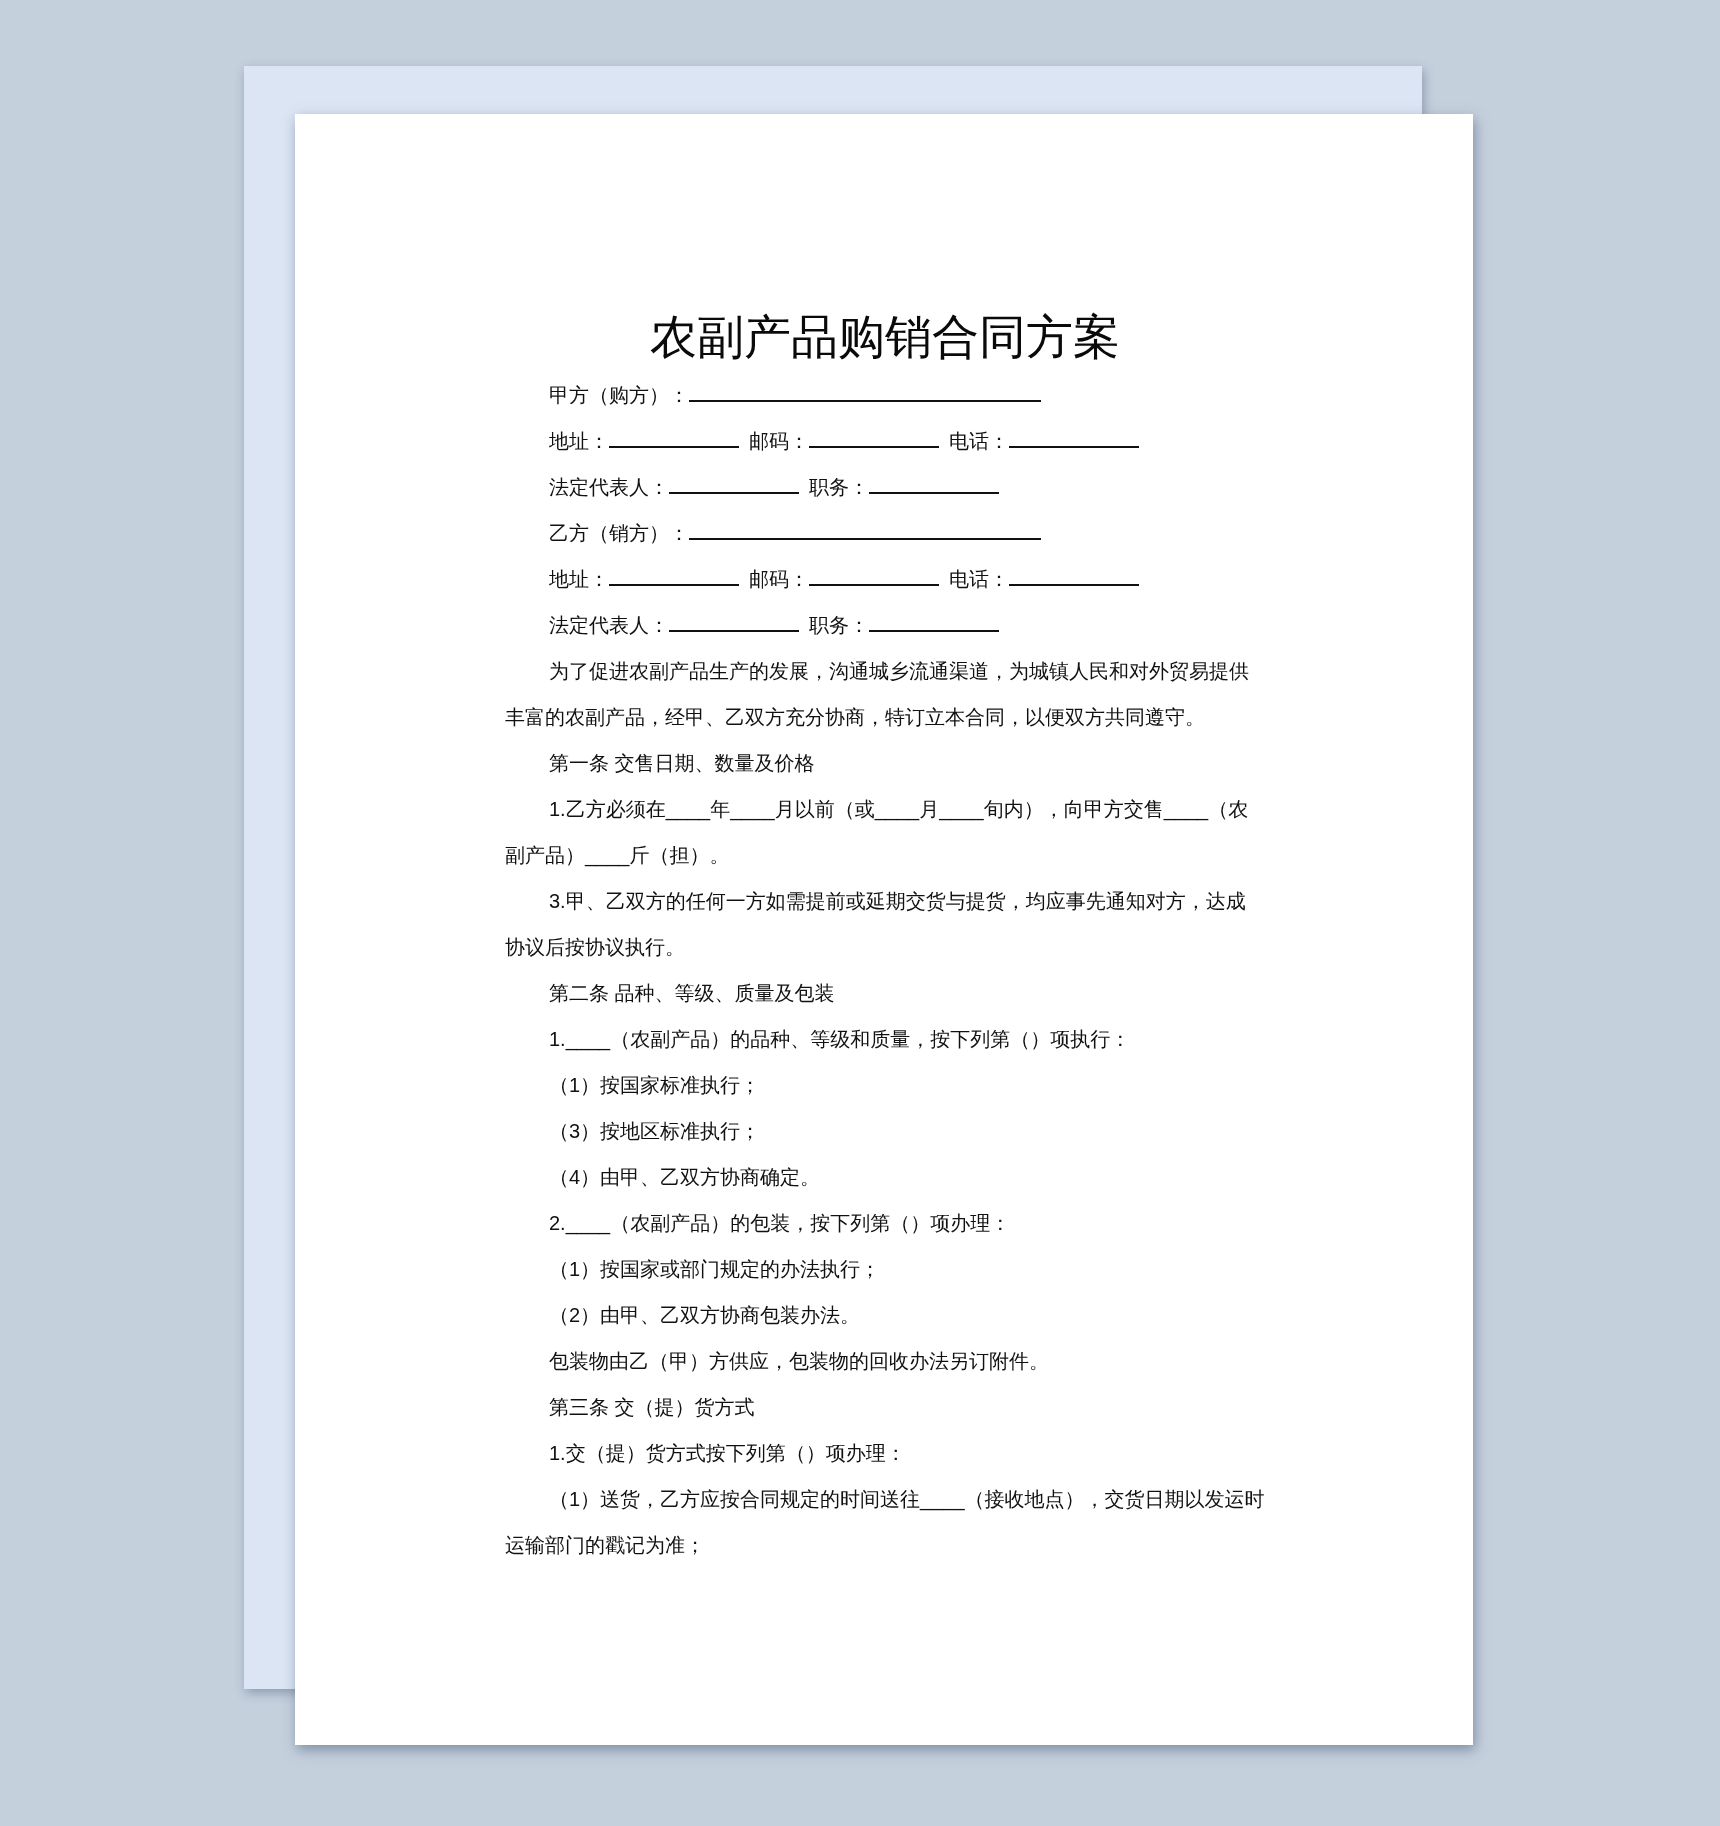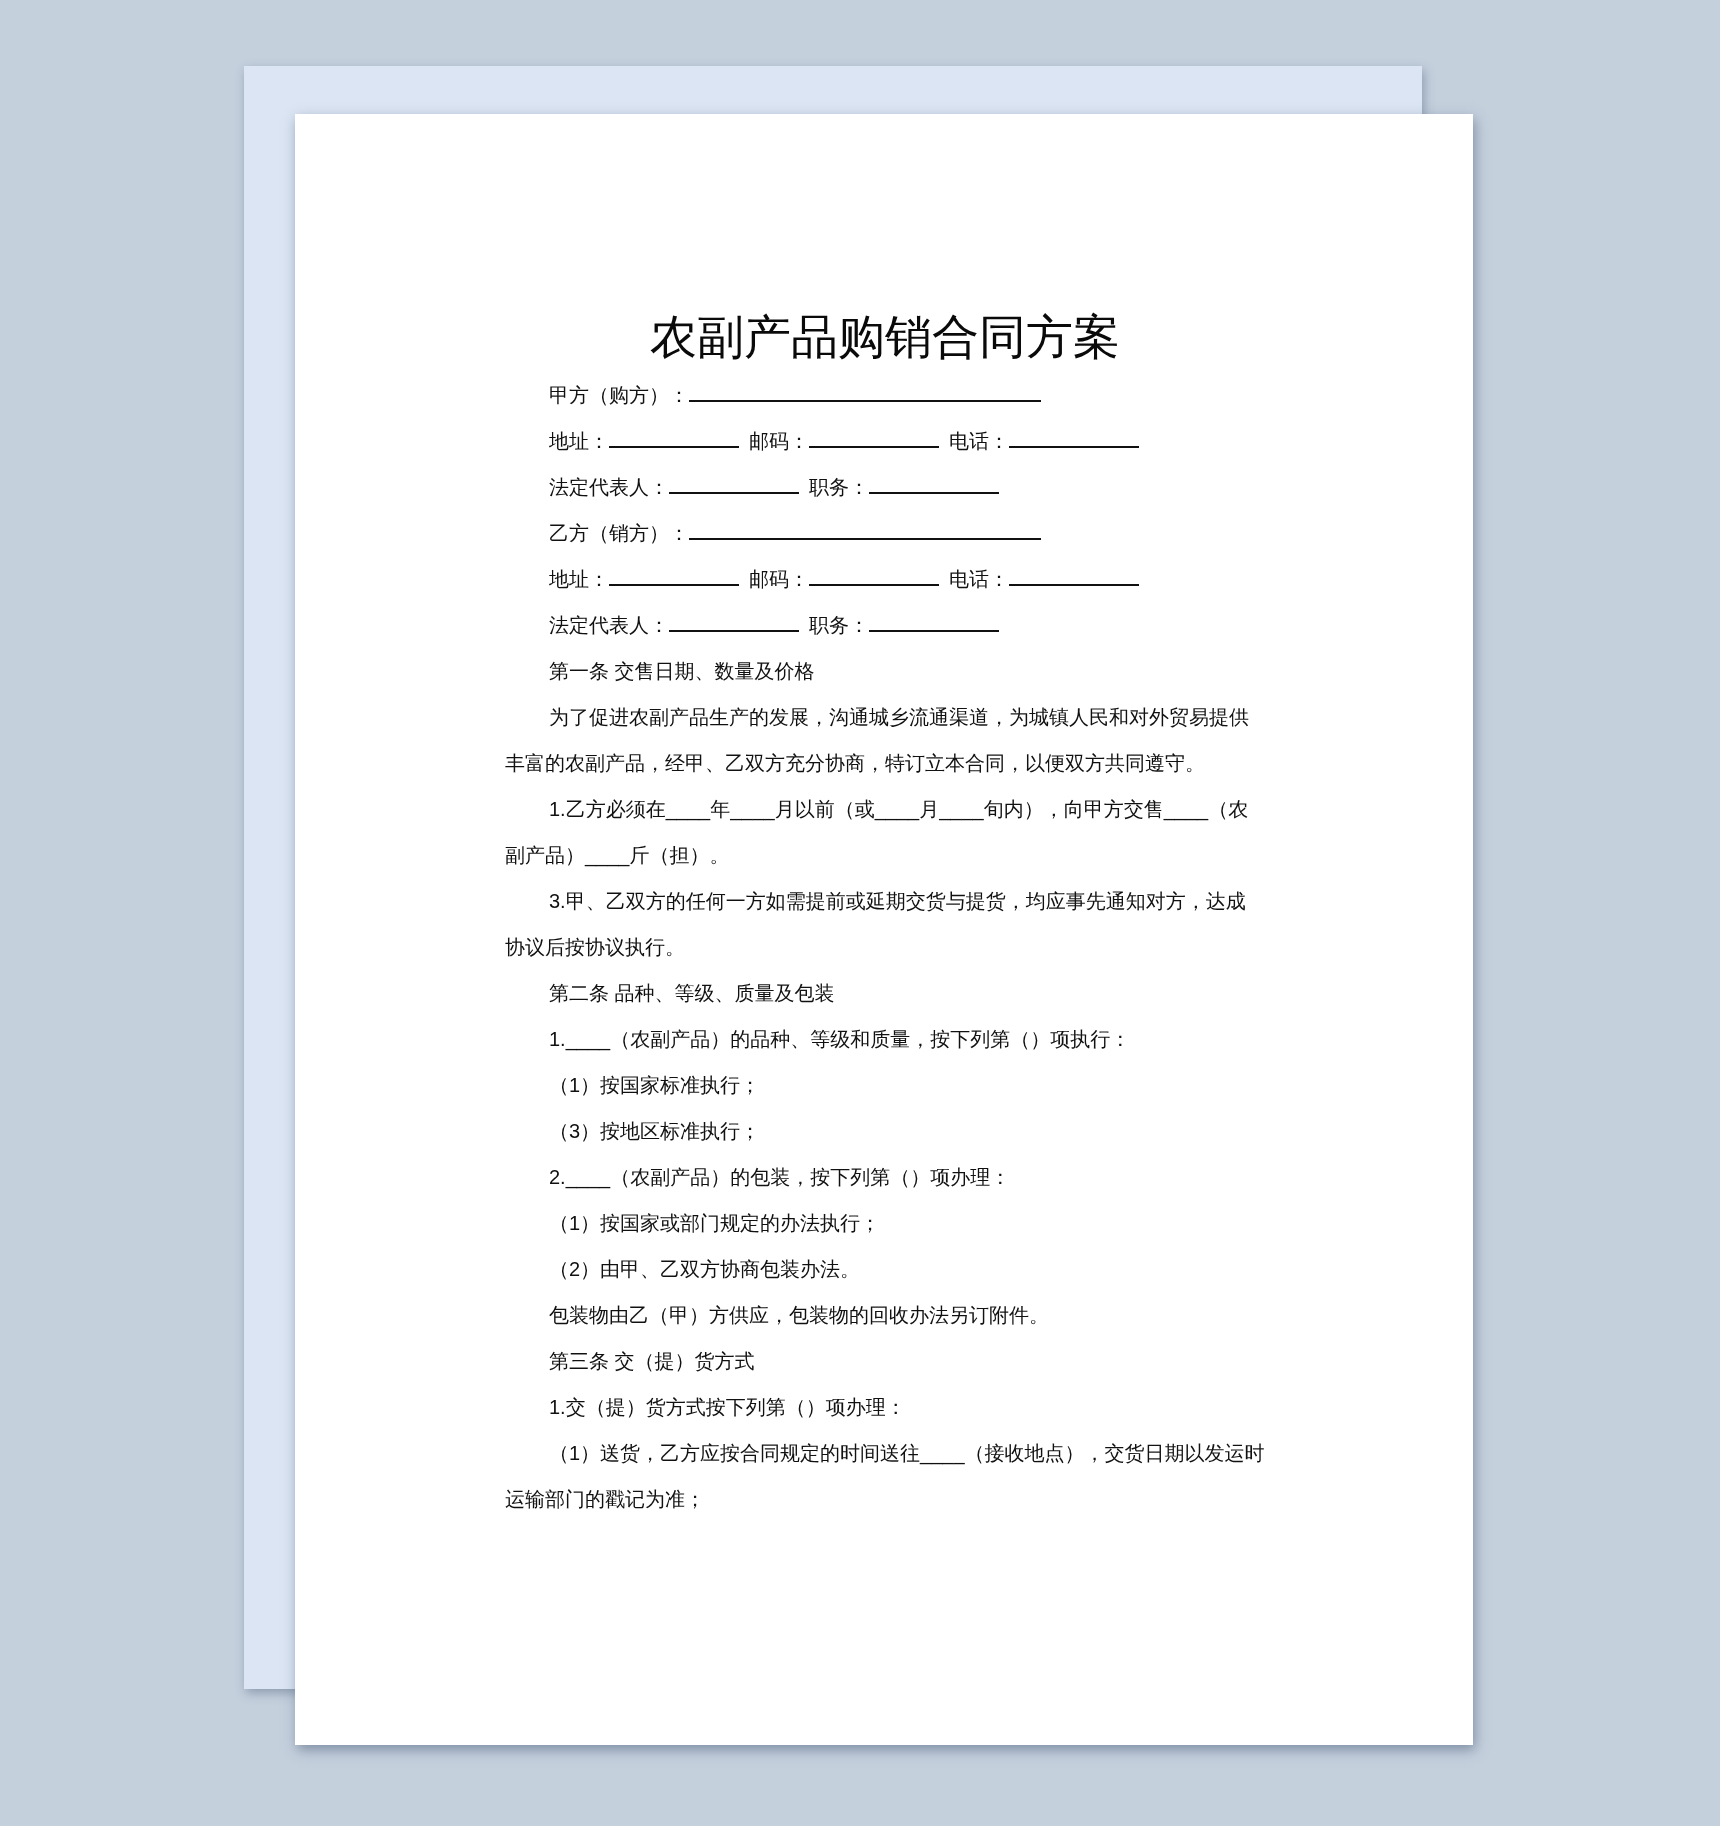--- a/index.html
+++ b/index.html
@@ -80,28 +80,29 @@
     <p class="field-row"><span>地址：</span><span class="blank short"></span><span>邮码：</span><span class="blank short"></span><span>电话：</span><span class="blank short"></span></p>
 
     <p class="field-row"><span>法定代表人：</span><span class="blank short"></span><span>职务：</span><span class="blank short"></span></p>
 
     <p class="field-row"><span>乙方（销方）：</span><span class="blank long"></span></p>
 
     <p class="field-row"><span>地址：</span><span class="blank short"></span><span>邮码：</span><span class="blank short"></span><span>电话：</span><span class="blank short"></span></p>
 
     <p class="field-row"><span>法定代表人：</span><span class="blank short"></span><span>职务：</span><span class="blank short"></span></p>
 
+    <p>为了促进农副产品生产的发展，沟通城乡流通渠道，为城镇人民和对外贸易提供丰富的农副产品，经甲、乙双方充分协商，特订立本合同，以便双方共同遵守。</p>
     <p>第一条 交售日期、数量及价格</p>
-    <p>为了促进农副产品生产的发展，沟通城乡流通渠道，为城镇人民和对外贸易提供丰富的农副产品，经甲、乙双方充分协商，特订立本合同，以便双方共同遵守。</p>
     <p>1.乙方必须在____年____月以前（或____月____旬内），向甲方交售____（农副产品）____斤（担）。</p>
     <p>3.甲、乙双方的任何一方如需提前或延期交货与提货，均应事先通知对方，达成协议后按协议执行。</p>
     <p>第二条 品种、等级、质量及包装</p>
     <p>1.____（农副产品）的品种、等级和质量，按下列第（）项执行：</p>
     <p>（1）按国家标准执行；</p>
     <p>（3）按地区标准执行；</p>
+    <p>（4）由甲、乙双方协商确定。</p>
     <p>2.____（农副产品）的包装，按下列第（）项办理：</p>
     <p>（1）按国家或部门规定的办法执行；</p>
     <p>（2）由甲、乙双方协商包装办法。</p>
     <p>包装物由乙（甲）方供应，包装物的回收办法另订附件。</p>
     <p>第三条 交（提）货方式</p>
     <p>1.交（提）货方式按下列第（）项办理：</p>
     <p>（1）送货，乙方应按合同规定的时间送往____（接收地点），交货日期以发运时运输部门的戳记为准；</p>
 
   </div>
 </div>

